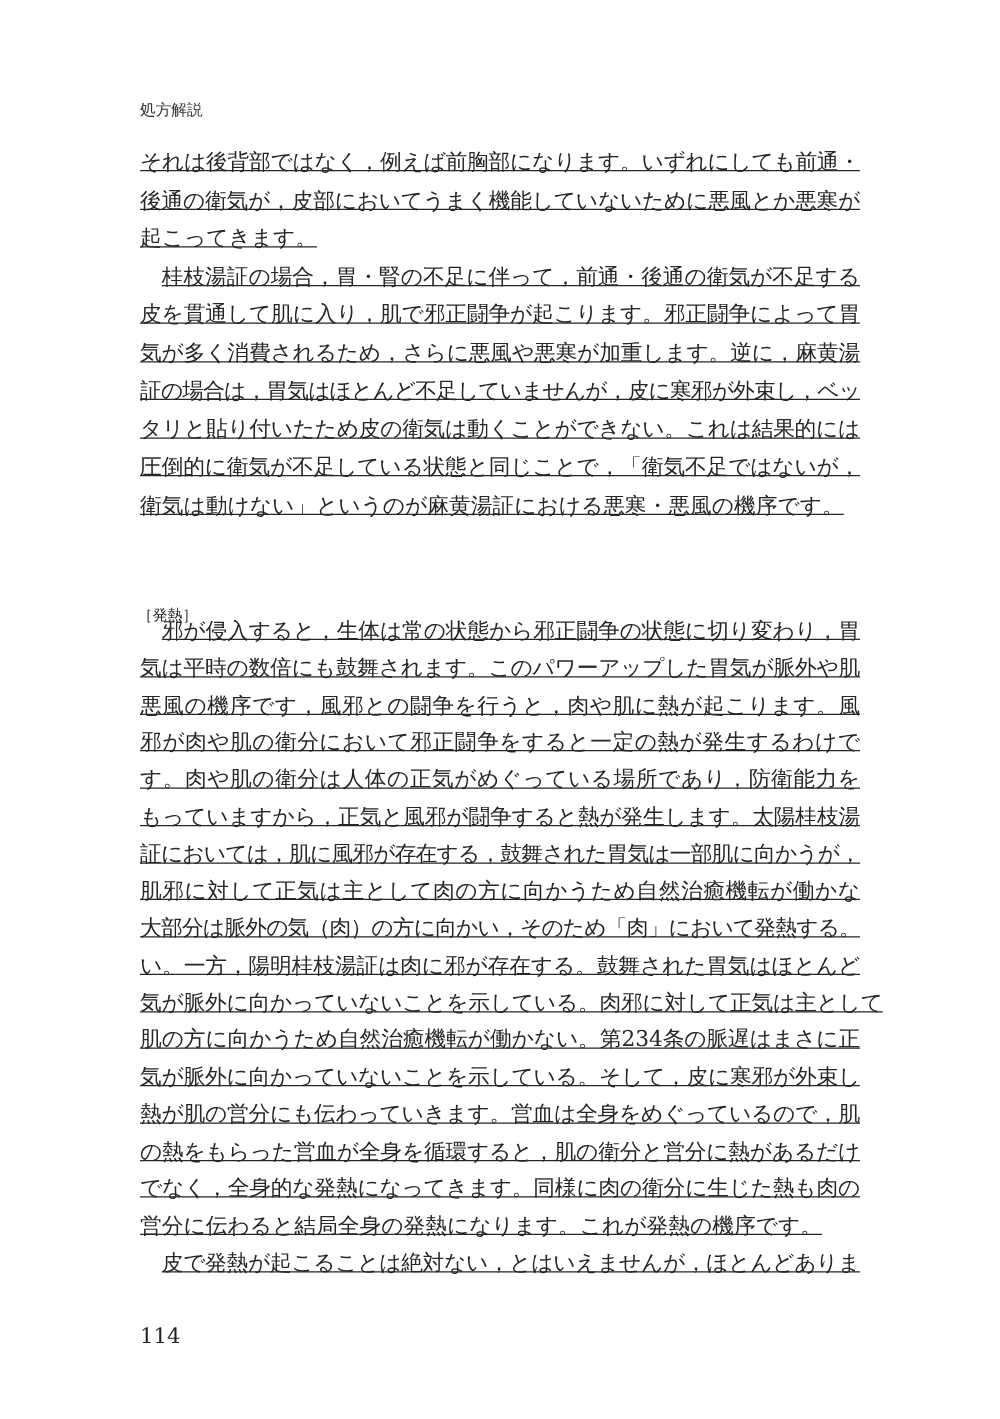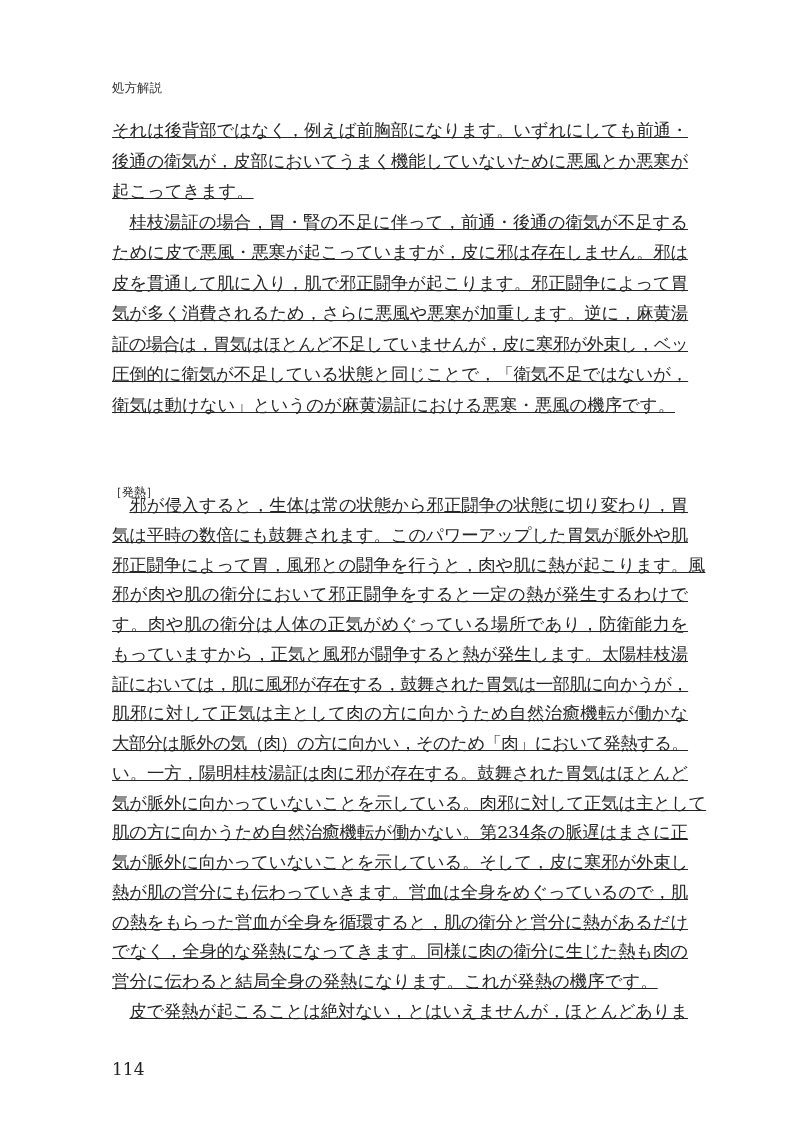--- a/index.html
+++ b/index.html
@@ -76,34 +76,34 @@
 </head>
 <body>
 
 <div class="running-header">処方解説</div>
 
 <div class="block block-intro">
   <div class="line j" style="letter-spacing: -0.2px;">それは後背部ではなく，例えば前胸部になります。いずれにしても前通・</div>
   <div class="line j" style="letter-spacing: -0.18px;">後通の衛気が，皮部においてうまく機能していないために悪風とか悪寒が</div>
   <div class="line l">起こってきます。</div>
   <div class="line j indent" style="letter-spacing: -0.05px;">桂枝湯証の場合，胃・腎の不足に伴って，前通・後通の衛気が不足する</div>
-  <div class="line j" style="letter-spacing: -0.17px;">ために皮で悪風・悪寒が起こっていますが，皮に邪は存在しません。邪は</div>
   <div class="line j" style="letter-spacing: -0.12px;">皮を貫通して肌に入り，肌で邪正闘争が起こります。邪正闘争によって胃</div>
   <div class="line j" style="letter-spacing: -0.13px;">気が多く消費されるため，さらに悪風や悪寒が加重します。逆に，麻黄湯</div>
   <div class="line j" style="letter-spacing: -0.68px;">証の場合は，胃気はほとんど不足していませんが，皮に寒邪が外束し，ベッ</div>
+  <div class="line j" style="letter-spacing: -0.22px;">タリと貼り付いたため皮の衛気は動くことができない。これは結果的には</div>
   <div class="line j" style="letter-spacing: -0.13px;">圧倒的に衛気が不足している状態と同じことで，「衛気不足ではないが，</div>
   <div class="line l">衛気は動けない」というのが麻黄湯証における悪寒・悪風の機序です。</div>
 </div>
 
 <div class="section-heading">［発熱］</div>
 
 <div class="block block-fever">
   <div class="line j indent" style="letter-spacing: -0.1px;">邪が侵入すると，生体は常の状態から邪正闘争の状態に切り変わり，胃</div>
   <div class="line j" style="letter-spacing: -0.17px;">気は平時の数倍にも鼓舞されます。このパワーアップした胃気が脈外や肌</div>
-  <div class="line j" style="letter-spacing: -0.13px;">邪正闘争によって胃，風邪との闘争を行うと，肉や肌に熱が起こります。風</div>
+  <div class="line j" style="letter-spacing: -0.13px;">悪風の機序です，風邪との闘争を行うと，肉や肌に熱が起こります。風</div>
   <div class="line j">邪が肉や肌の衛分において邪正闘争をすると一定の熱が発生するわけで</div>
   <div class="line j">す。肉や肌の衛分は人体の正気がめぐっている場所であり，防衛能力を</div>
   <div class="line j" style="letter-spacing: -0.15px;">もっていますから，正気と風邪が闘争すると熱が発生します。太陽桂枝湯</div>
   <div class="line j" style="letter-spacing: -0.65px;">証においては，肌に風邪が存在する，鼓舞された胃気は一部肌に向かうが，</div>
   <div class="line j">肌邪に対して正気は主として肉の方に向かうため自然治癒機転が働かな</div>
   <div class="line j" style="letter-spacing: -0.64px;">大部分は脈外の気（肉）の方に向かい，そのため「肉」において発熱する。</div>
   <div class="line j" style="letter-spacing: -0.11px;">い。一方，陽明桂枝湯証は肉に邪が存在する。鼓舞された胃気はほとんど</div>
   <div class="line j" style="letter-spacing: -0.18px;">気が脈外に向かっていないことを示している。肉邪に対して正気は主として</div>
   <div class="line j" style="letter-spacing: -0.07px;">肌の方に向かうため自然治癒機転が働かない。第234条の脈遅はまさに正</div>
   <div class="line j" style="letter-spacing: -0.21px;">気が脈外に向かっていないことを示している。そして，皮に寒邪が外束し</div>

